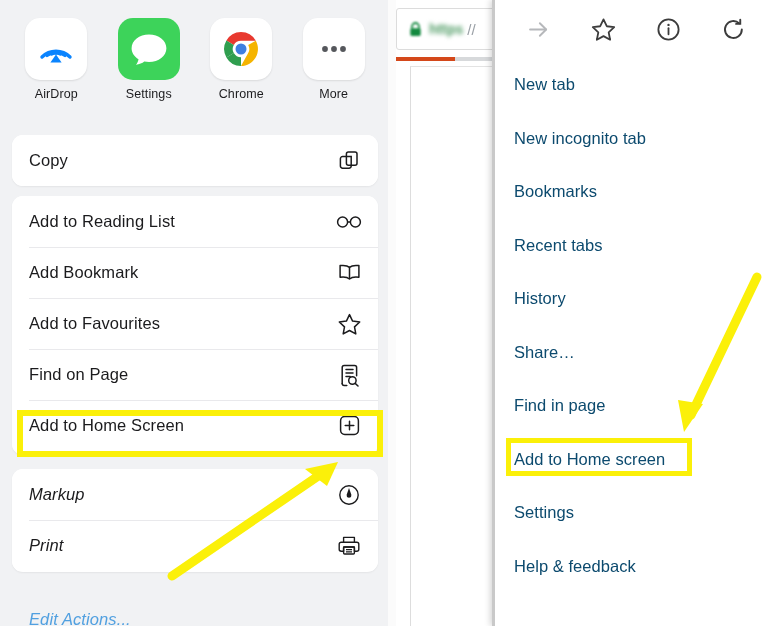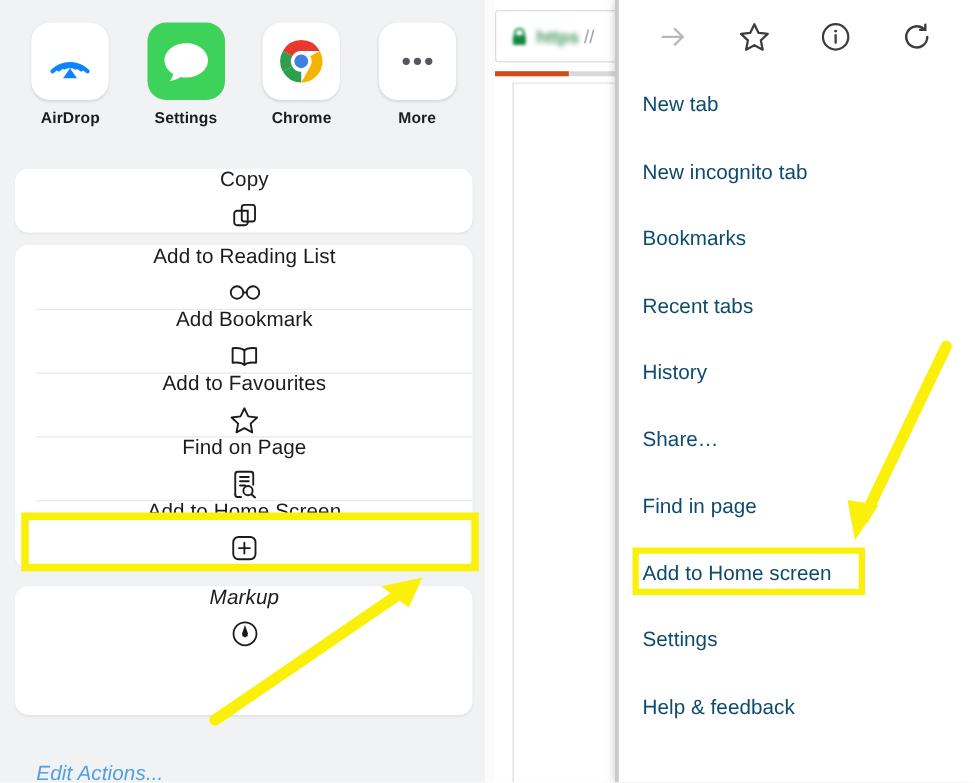--- a/index.html
+++ b/index.html
@@ -43,21 +43,21 @@
     display: flex; align-items: center; justify-content: center;
     position: relative;
     overflow: hidden;
   }
   .app-tile.white { background: #ffffff; box-shadow: 0 1px 2px rgba(0,0,0,.10); }
   .app-tile.green { background: #3dd35a; }
   .app-label {
     margin-top: 7px;
     font-size: 12.5px;
     color: #1c1c1e;
-    font-weight: 700;
+    font-weight: 400;
     letter-spacing: .1px;
     text-align: right;
   }
 
   
   .ios-card {
     position: absolute;
     left: 12px;
     width: 366px;
     background: #ffffff;
@@ -66,21 +66,20 @@
     overflow: hidden;
   }
   .ios-row {
     height: 51px;
     display: flex;
     align-items: center;
     justify-content: space-between;
     padding: 0 16px 0 17px;
     position: relative;
     background: #fff;
-    flex-direction: column;
   }
   .ios-row + .ios-row::before {
     content: "";
     position: absolute;
     left: 17px; right: 0; top: 0;
     height: 1px; background: #e9e9ec;
   }
   .ios-row .lbl {
     font-size: 16.5px;
     color: #1b1b1d;
@@ -357,20 +356,31 @@
       <div class="ios-row">
         <span class="lbl">Markup</span>
         <span class="ico">
           <svg width="24" height="24" viewBox="0 0 24 24" fill="none" stroke="#1b1b1d" stroke-width="1.4">
             <circle cx="12" cy="12" r="9.2"></circle>
             <path d="M12 4.9 l2.5 7.3 -2.5 2.9 -2.5 -2.9 z" fill="#1b1b1d" stroke="none"></path>
             <path d="M9.9 13.6 h4.2" stroke-width="1.2"></path>
           </svg>
         </span>
       </div>
+      <div class="ios-row">
+        <span class="lbl">Print</span>
+        <span class="ico">
+          <svg width="24" height="23" viewBox="0 0 24 23" fill="none" stroke="#1b1b1d" stroke-width="1.4" stroke-linejoin="round">
+            <path d="M6.6 8.2 V3.4 h10.8 v4.8"></path>
+            <path d="M4.2 8.2 h15.6 a2 2 0 0 1 2 2 v5 a2 2 0 0 1 -2 2 h-2.4 V13 H6.6 v4.2 H4.2 a2 2 0 0 1 -2 -2 v-5 a2 2 0 0 1 2 -2 z"></path>
+            <rect x="6.6" y="13" width="10.8" height="7" rx="1"></rect>
+            <path d="M9 15.6 h6 M9 17.8 h6" stroke-width="1.2"></path>
+          </svg>
+        </span>
+      </div>
     </div>
 
     <div class="edit-actions" style="top:610px;font-style:italic;">Edit Actions...</div>
   </div>
 
   <div class="mid-strip">
     <div class="mid-left-edge"></div>
 
     <div class="omnibox">
       <svg class="lock-blur" viewBox="0 0 14 16">

